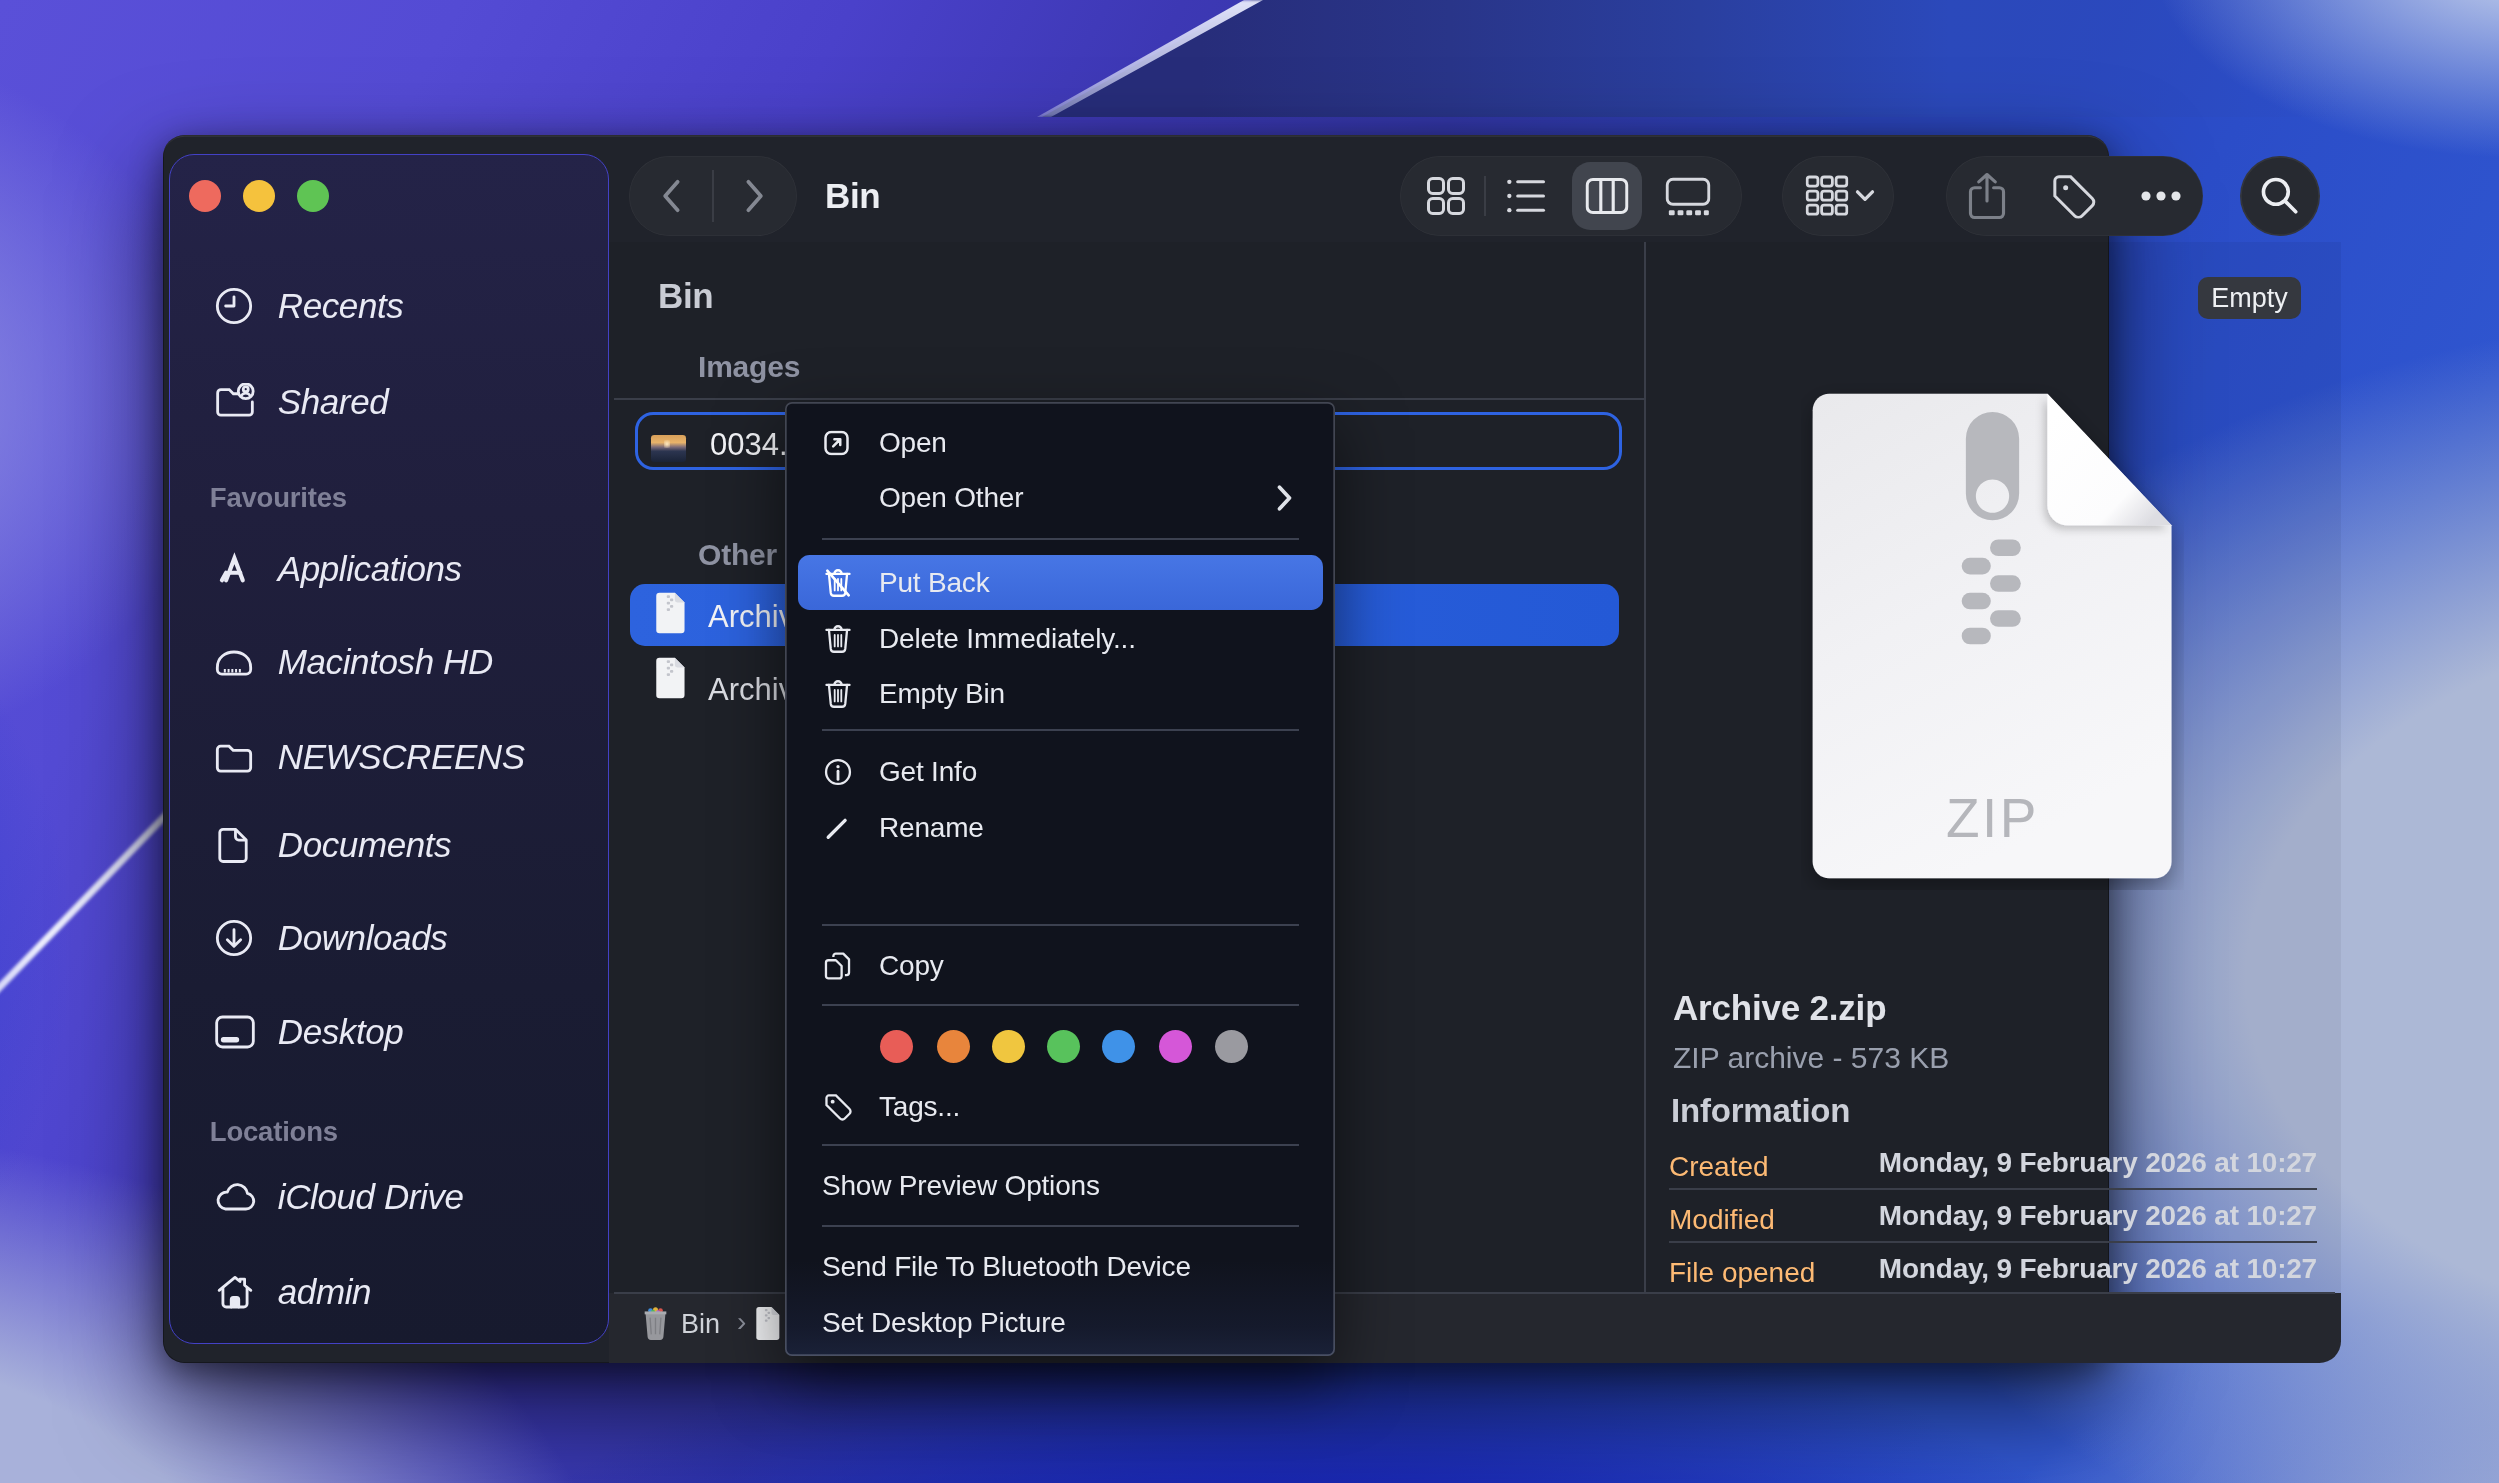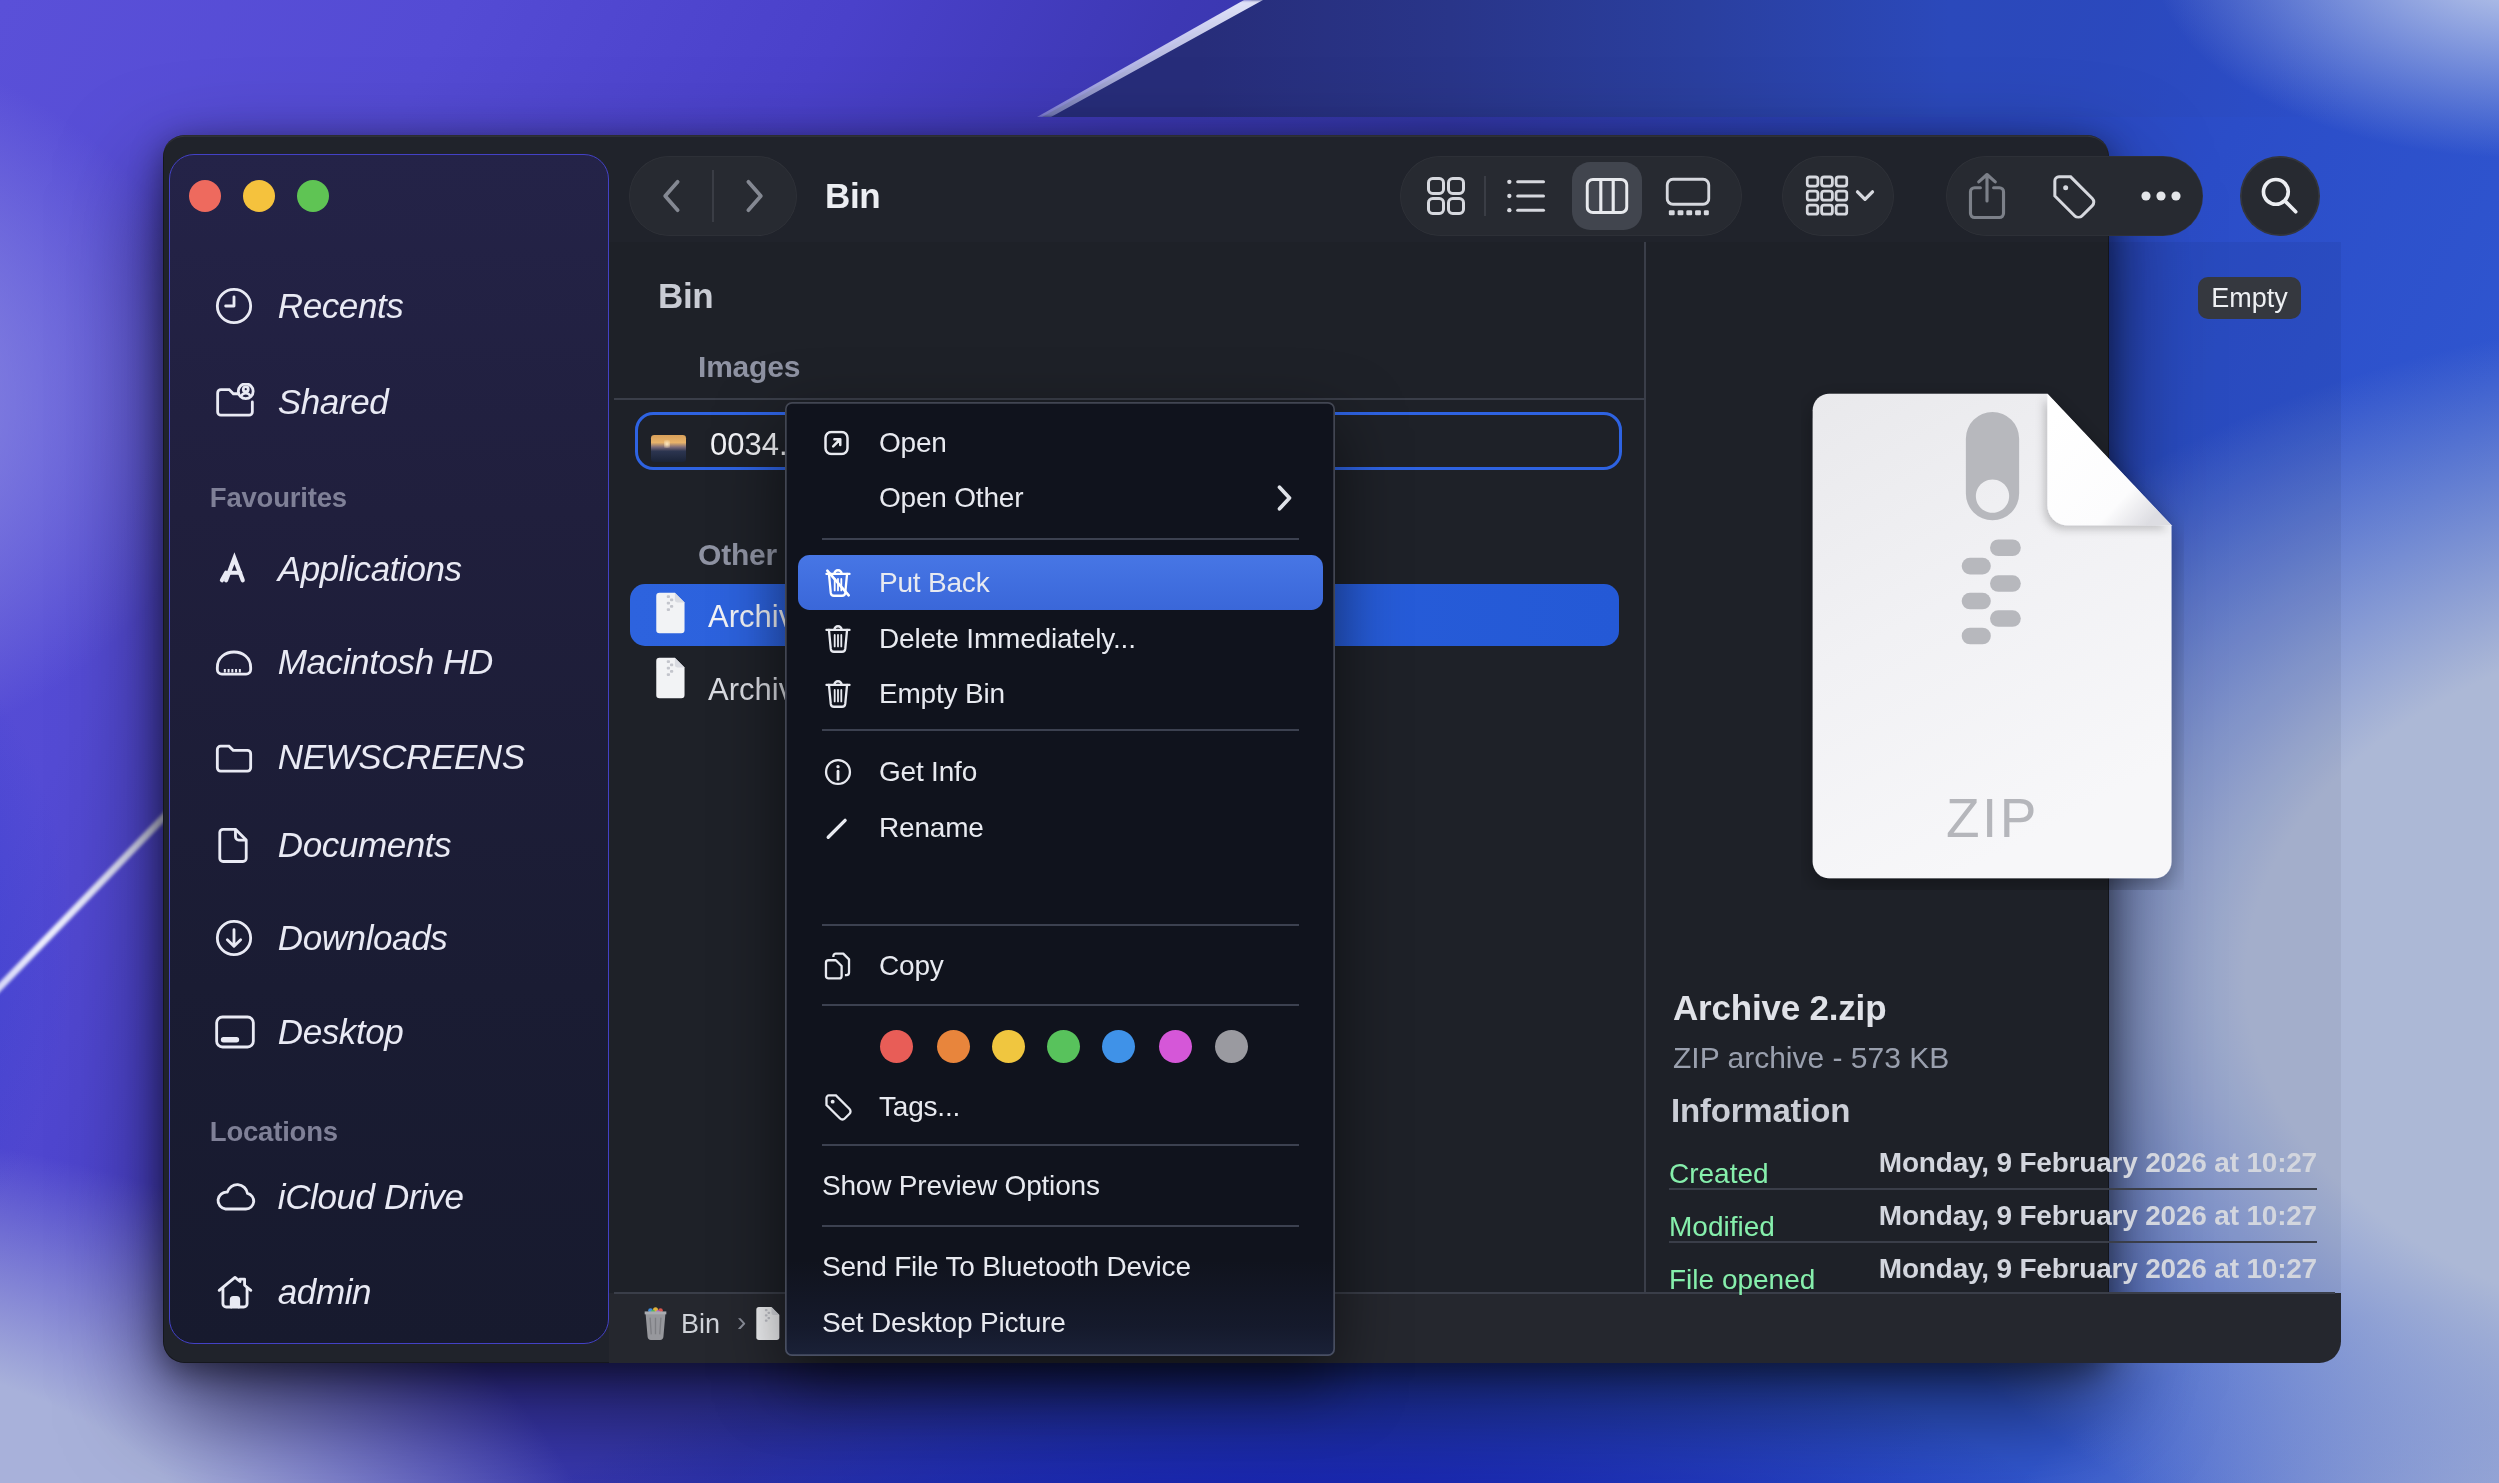--- a/index.html
+++ b/index.html
@@ -77,21 +77,21 @@
     background:linear-gradient(90deg, #2d63de, #2459d6); }
   .filetxt { color:#f2f3f6; font-size:31px; }
 
   
   .minizip { position:absolute; width:32px; height:42px; }
 
   .rp-name { position:absolute; left:1510px; font-size:35px; font-weight:700; color:#e0e2e8; letter-spacing:-0.2px; }
   .rp-sub  { position:absolute; left:1510px; font-size:30px; color:#9aa0ae; }
   .rp-info { position:absolute; left:1508px; font-size:33px; font-weight:700; color:#cbced6; letter-spacing:-0.2px; }
   .rp-row  { position:absolute; left:1506px; width:648px; height:33px; }
-  .rp-row .k { position:absolute; left:0; top:11px; font-size:28px; color:#86efac; }
+  .rp-row .k { position:absolute; left:0; top:4px; font-size:28px; color:#fdba74; }
   .rp-row .v { position:absolute; right:0; top:0; font-size:28px; font-weight:700; color:#d3d6de; letter-spacing:-0.2px; }
 
   
   .menu { position:absolute; left:785px; top:402px; width:550px; height:954px; border-radius:7px;
     background:linear-gradient(180deg, #10131d 0%, #10131d 90%, #151a2c 97%, #1a2138 100%);
     box-shadow:0 25px 67px rgba(0,0,0,0.55), inset 0 0 0 1.7px rgba(150,155,172,0.38);
   }
   .mi { position:absolute; left:0; width:100%; height:56px; color:#e8eaf0; font-size:28px; }
   .mi .txt { position:absolute; left:94px; top:50%; transform:translateY(-50%); white-space:nowrap; letter-spacing:-0.2px; }
   .mi .txt2 { position:absolute; left:37px; top:50%; transform:translateY(-50%); white-space:nowrap; letter-spacing:-0.2px; }

